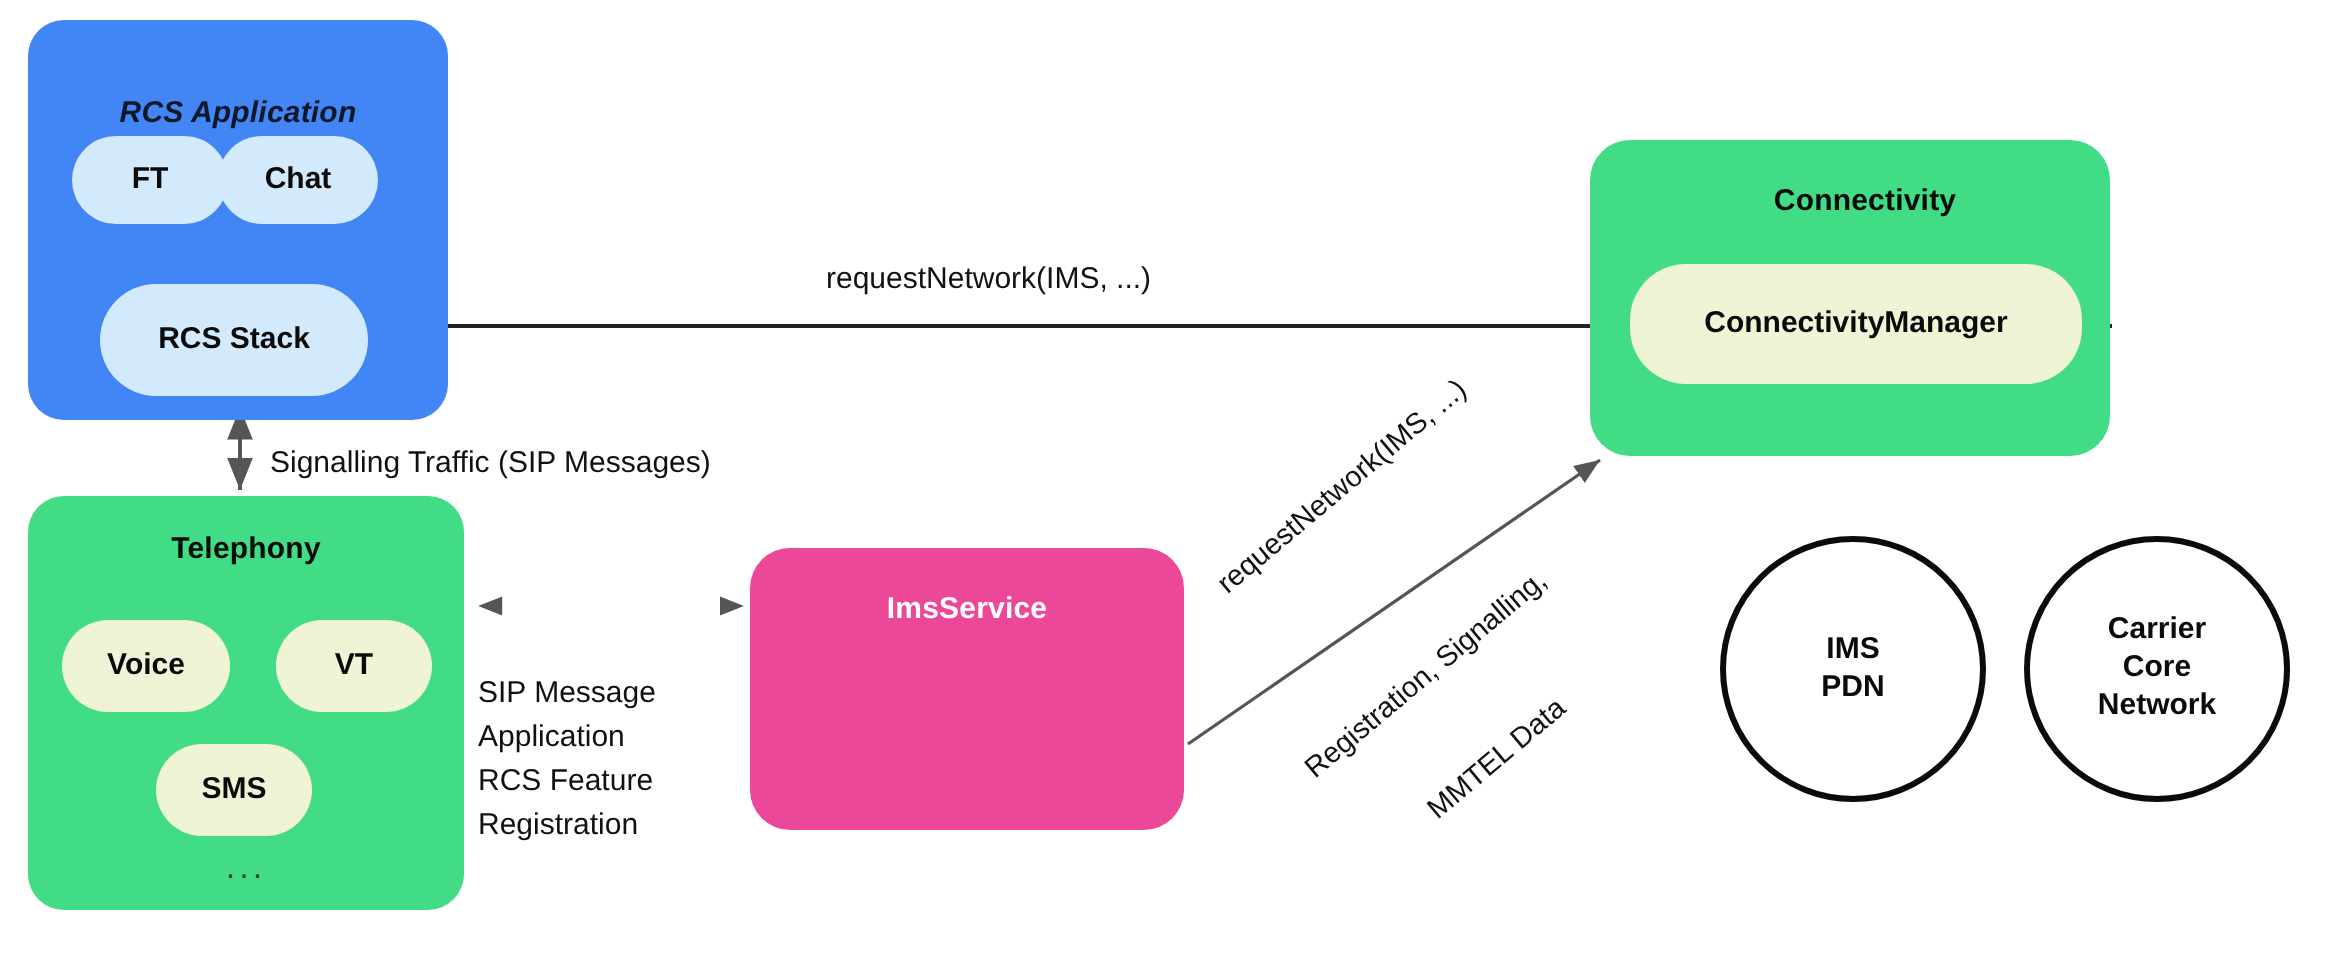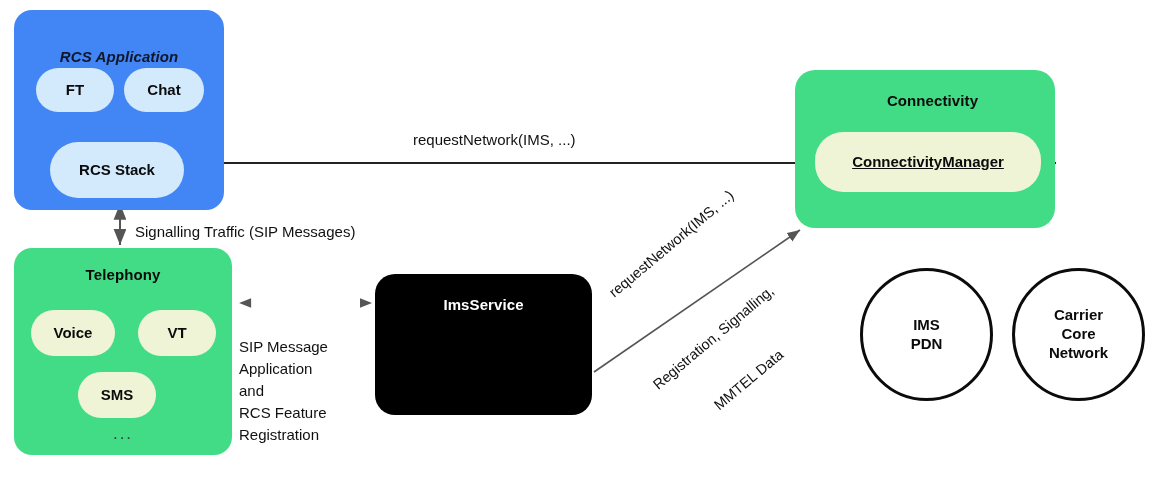--- a/index.html
+++ b/index.html
@@ -20,43 +20,43 @@
   .pill{
     position:absolute;display:flex;align-items:center;justify-content:center;
     border-radius:28px;font-weight:bold;font-size:15px;color:#0b0b0b;
     text-align:center;line-height:1.05;box-sizing:border-box;
   }
 
   
   #rcs-app{left:14px;top:10px;width:210px;height:200px;background:#4285f4;}
   #rcs-app .box-title{top:38px;color:#0f172a;font-style:italic;}
   #pill-ft{left:22px;top:58px;width:78px;height:44px;background:#d3e9fc;}
-  #pill-chat{left:110px;top:58px;width:80px;height:44px;background:#d3e9fc;}
+  #pill-chat{left:95px;top:58px;width:80px;height:44px;background:#d3e9fc;}
   #pill-rcs-stack{left:36px;top:132px;width:134px;height:56px;background:#d3e9fc;}
 
   
   #telephony{left:14px;top:248px;width:218px;height:207px;background:#42dc86;}
   #telephony .box-title{top:18px;color:#0b0b0b;}
   #pill-voice{left:17px;top:62px;width:84px;height:46px;background:#f0f4d7;}
   #pill-vt{left:124px;top:62px;width:78px;height:46px;background:#f0f4d7;}
   #pill-sms{left:64px;top:124px;width:78px;height:46px;background:#f0f4d7;}
   #telephony-ellipsis{
     position:absolute;left:0;right:0;top:176px;text-align:center;
     font-size:17px;color:#3a3a3a;letter-spacing:2px;
   }
 
   
-  #ims-service{left:375px;top:274px;width:217px;height:141px;background:#000000;border-radius:20px;}
+  #ims-service{left:375px;top:274px;width:217px;height:141px;background:#ec4899;border-radius:20px;}
   #ims-service .box-title{top:22px;color:#ffffff;}
   #pill-ims-stack{left:44px;top:62px;width:132px;height:56px;background:#ffffff;}
 
   
   #connectivity{left:795px;top:70px;width:260px;height:158px;background:#42dc86;border-radius:20px;}
   #connectivity .box-title{top:22px;color:#0b0b0b;padding-left:15px;}
-  #pill-conn-mgr{left:20px;top:62px;width:226px;height:60px;background:#f0f4d7;font-size:15px;text-decoration:underline;}
+  #pill-conn-mgr{left:20px;top:62px;width:226px;height:60px;background:#f0f4d7;font-size:15px;}
 
   
   .circle{
     position:absolute;border:3px solid #0b0b0b;border-radius:50%;
     display:flex;align-items:center;justify-content:center;
     font-weight:bold;font-size:15px;line-height:1.25;text-align:center;color:#0b0b0b;
     background:#ffffff;box-sizing:border-box;
   }
   #circle-ims-pdn{left:860px;top:268px;width:133px;height:133px;}
   #circle-carrier{left:1012px;top:268px;width:133px;height:133px;}
@@ -164,18 +164,17 @@
   <div class="rot-label" id="label-request-network-diag">requestNetwork(IMS, ...)</div>
 
   <div class="rot-label" id="label-registration-diag">
     <div>Registration, Signalling,</div>
     <div style="text-align:center;">MMTEL Data</div>
   </div>
 
   <div id="label-sip-forwarding">
     <div>SIP Message</div>
     <div>Application</div>
-    <div>and</div>
     <div>RCS Feature</div>
     <div>Registration</div>
   </div>
 
 </div>
 
 </body></html>

